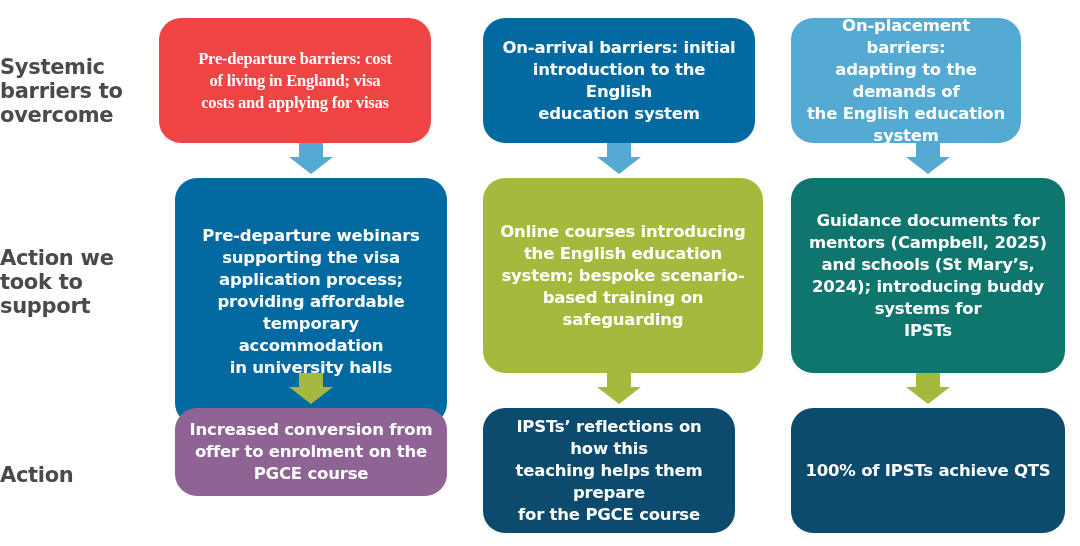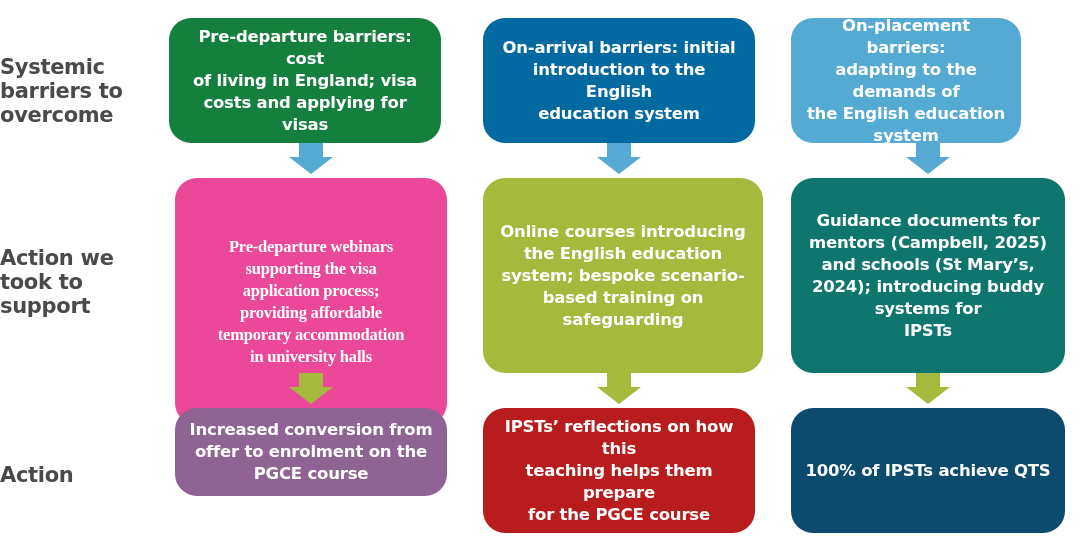--- a/index.html
+++ b/index.html
@@ -20,31 +20,31 @@
 <body>
 
 <div class="row-label" style="top:55px; white-space:pre-line;">Systemic
 barriers to
 overcome</div>
 <div class="row-label" style="top:246px; white-space:pre-line;">Action we
 took to
 support</div>
 <div class="row-label" style="top:463px;">Action</div>
 
-<div class="box" style="left:169px; top:18px; width:272px; height:125px; background:#15803d;">
+<div class="box" style="left:159px; top:18px; width:272px; height:125px; background:#ef4444;font-family:Liberation Serif, serif;">
     <span>Pre-departure barriers: cost
 of living in England; visa
 costs and applying for visas</span>
   </div>
 <div class="arrow" style="left:289px; top:143px;">
   <svg width="44" height="31" viewBox="0 0 44 31">
       <polygon points="10,0 34,0 34,14 44,14 22,31 0,14 10,14" fill="#55aad4"></polygon>
     </svg>
 </div>
-<div class="box" style="left:175px; top:178px; width:272px; height:247px; background:#ec4899;font-family:Liberation Serif, serif;">
+<div class="box" style="left:175px; top:178px; width:272px; height:247px; background:#0369a1;">
     <span>Pre-departure webinars
 supporting the visa
 application process;
 providing affordable
 temporary accommodation
 in university halls</span>
   </div>
 <div class="arrow" style="left:289px; top:373px;">
   <svg width="44" height="31" viewBox="0 0 44 31">
       <polygon points="10,0 34,0 34,14 44,14 22,31 0,14 10,14" fill="#a5b93c"></polygon>
@@ -71,21 +71,21 @@
 the English education
 system; bespoke scenario-
 based training on
 safeguarding</span>
   </div>
 <div class="arrow" style="left:597px; top:373px;">
   <svg width="44" height="31" viewBox="0 0 44 31">
       <polygon points="10,0 34,0 34,14 44,14 22,31 0,14 10,14" fill="#a5b93c"></polygon>
     </svg>
 </div>
-<div class="box" style="left:483px; top:408px; width:272px; height:125px; background:#b91c1c;justify-content:center;">
+<div class="box" style="left:483px; top:408px; width:252px; height:125px; background:#0c4a6e;justify-content:center;">
     <span>IPSTs’ reflections on how this
 teaching helps them prepare
 for the PGCE course</span>
   </div>
 
 <div class="box" style="left:791px; top:18px; width:230px; height:125px; background:#55aad4;">
     <span>On-placement barriers:
 adapting to the demands of
 the English education system</span>
   </div>

